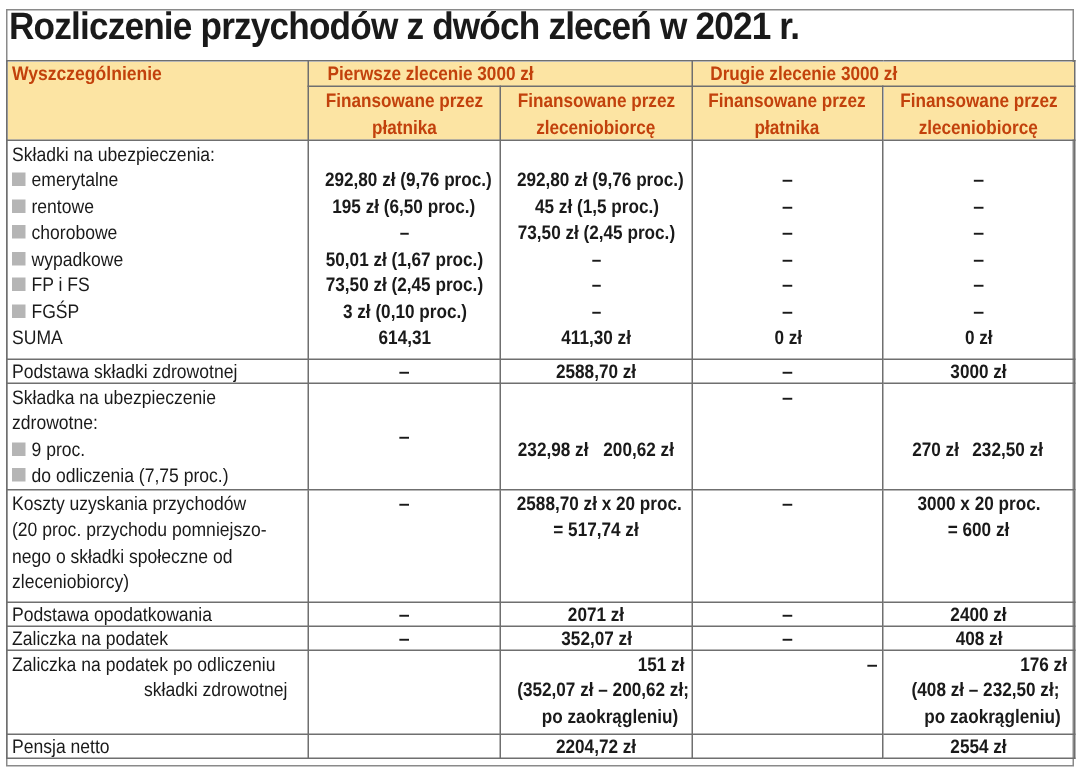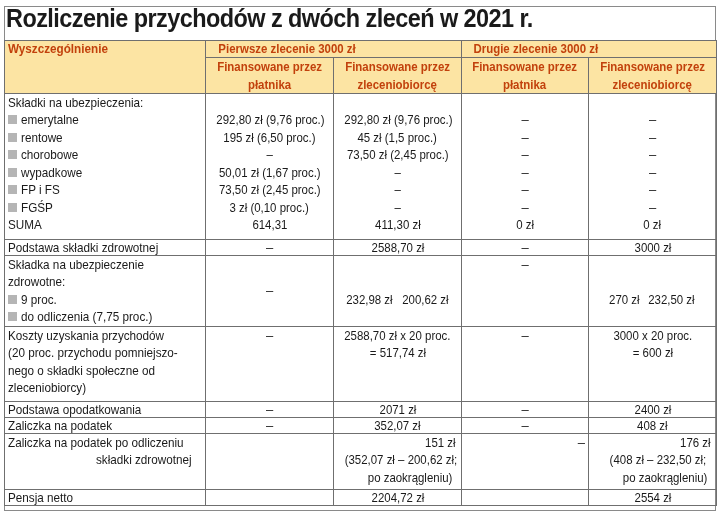--- a/index.html
+++ b/index.html
@@ -11,21 +11,21 @@
            letter-spacing: -0.6px; color: #1a1a1a; white-space: nowrap; transform: scaleX(0.92);
            transform-origin: left top; }
   table { position: absolute; left: 4px; top: 40px; width: 712px; border-collapse: collapse;
           table-layout: fixed; font-size: 13px; line-height: 17.5px; }
   td, th { border: 1px solid #6f6f6f; padding: 0 3px; vertical-align: top; overflow: hidden; }
   th { background: #fce4a3; font-weight: bold; color: #c2410c; font-size: 13px; line-height: 16px; }
   th.group { text-align: left; }
   th.sub { text-align: center; line-height: 16px; padding-top: 1px; }
   th.first { text-align: left; }
   td.label { text-align: left; }
-  td.val { text-align: center; }
+  td.val { text-align: center; font-weight: bold; }
   .line { display: block; white-space: nowrap; height: 17.5px; }
   .narrow { transform: scaleX(0.88); transform-origin: center; display:inline-block; }
   .narrowl { transform: scaleX(0.9); transform-origin: left; display:inline-block; }
   .bullet { display: inline-block; width: 9px; height: 9px; background: #b5b5b5;
             margin-right: 4px; vertical-align: 0px; }
   .cell-mid { vertical-align: middle; }
   tr.r-ins td { height: 145px; }
   tr.r-single td { height: 15px; line-height: 15px; }
   tr.r-health td { height: 70px; }
   tr.r-koszty td { height: 74px; }

